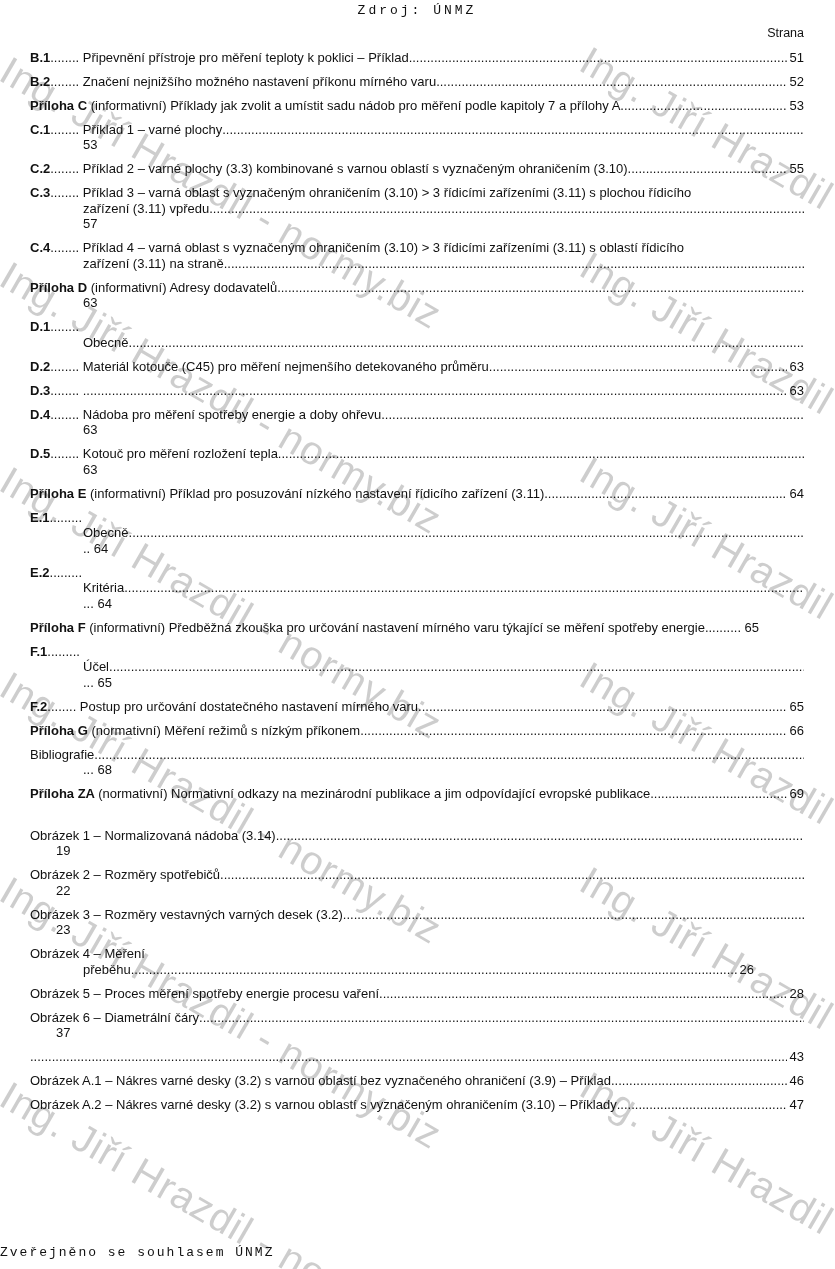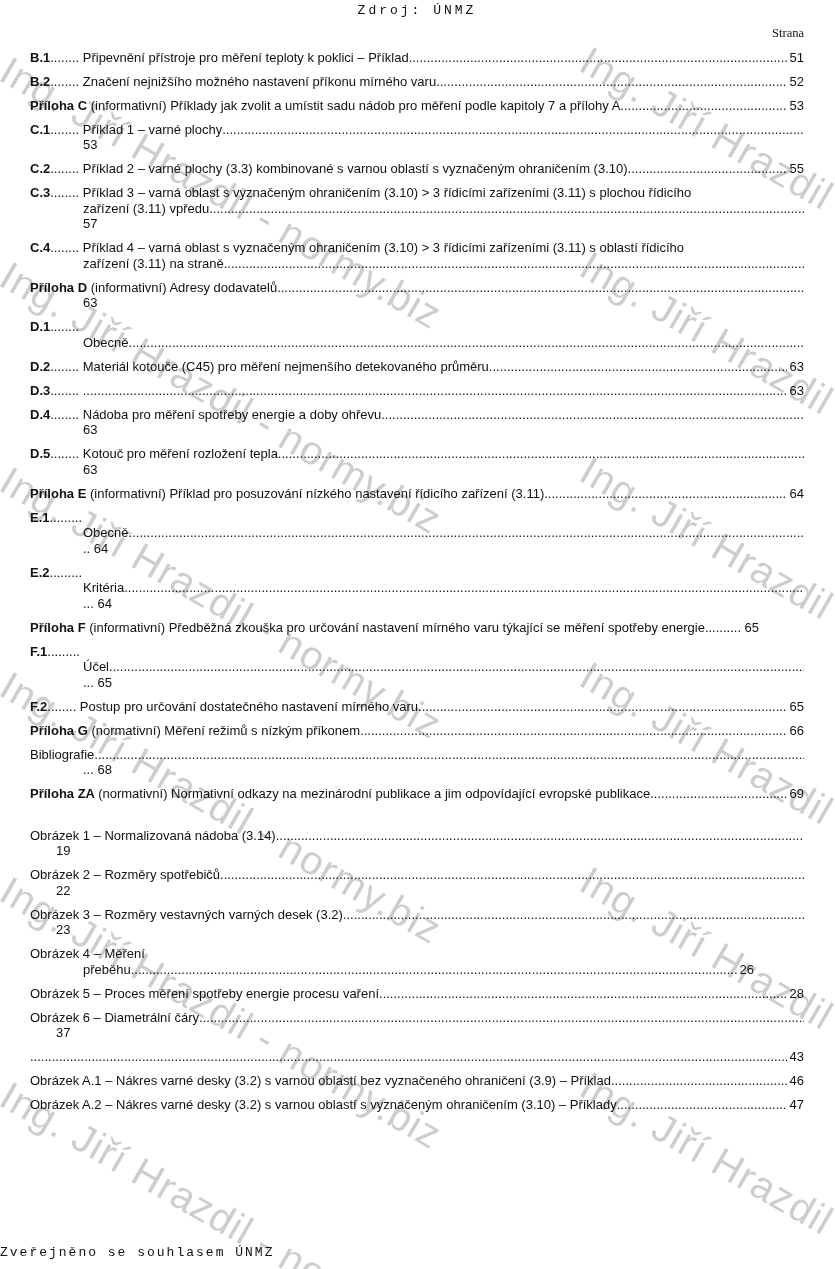--- a/index.html
+++ b/index.html
@@ -26,21 +26,20 @@
     text-align:center;
     font-family:"Liberation Mono", monospace;
     font-size:13px; letter-spacing:3px;
     padding-top:3px;
   }
   .strana {
     text-align:right;
     font-size:12.5px;
     margin-top:8px;
     line-height:15px;
-    font-family:Liberation Serif, serif;
   }
   .toc { margin-top:1px; }
   .line {
     display:flex;
     align-items:baseline;
     font-size:13px;
     line-height:15.5px;
     margin-top:8.5px;
   }
   .line.cont { margin-top:0; }

